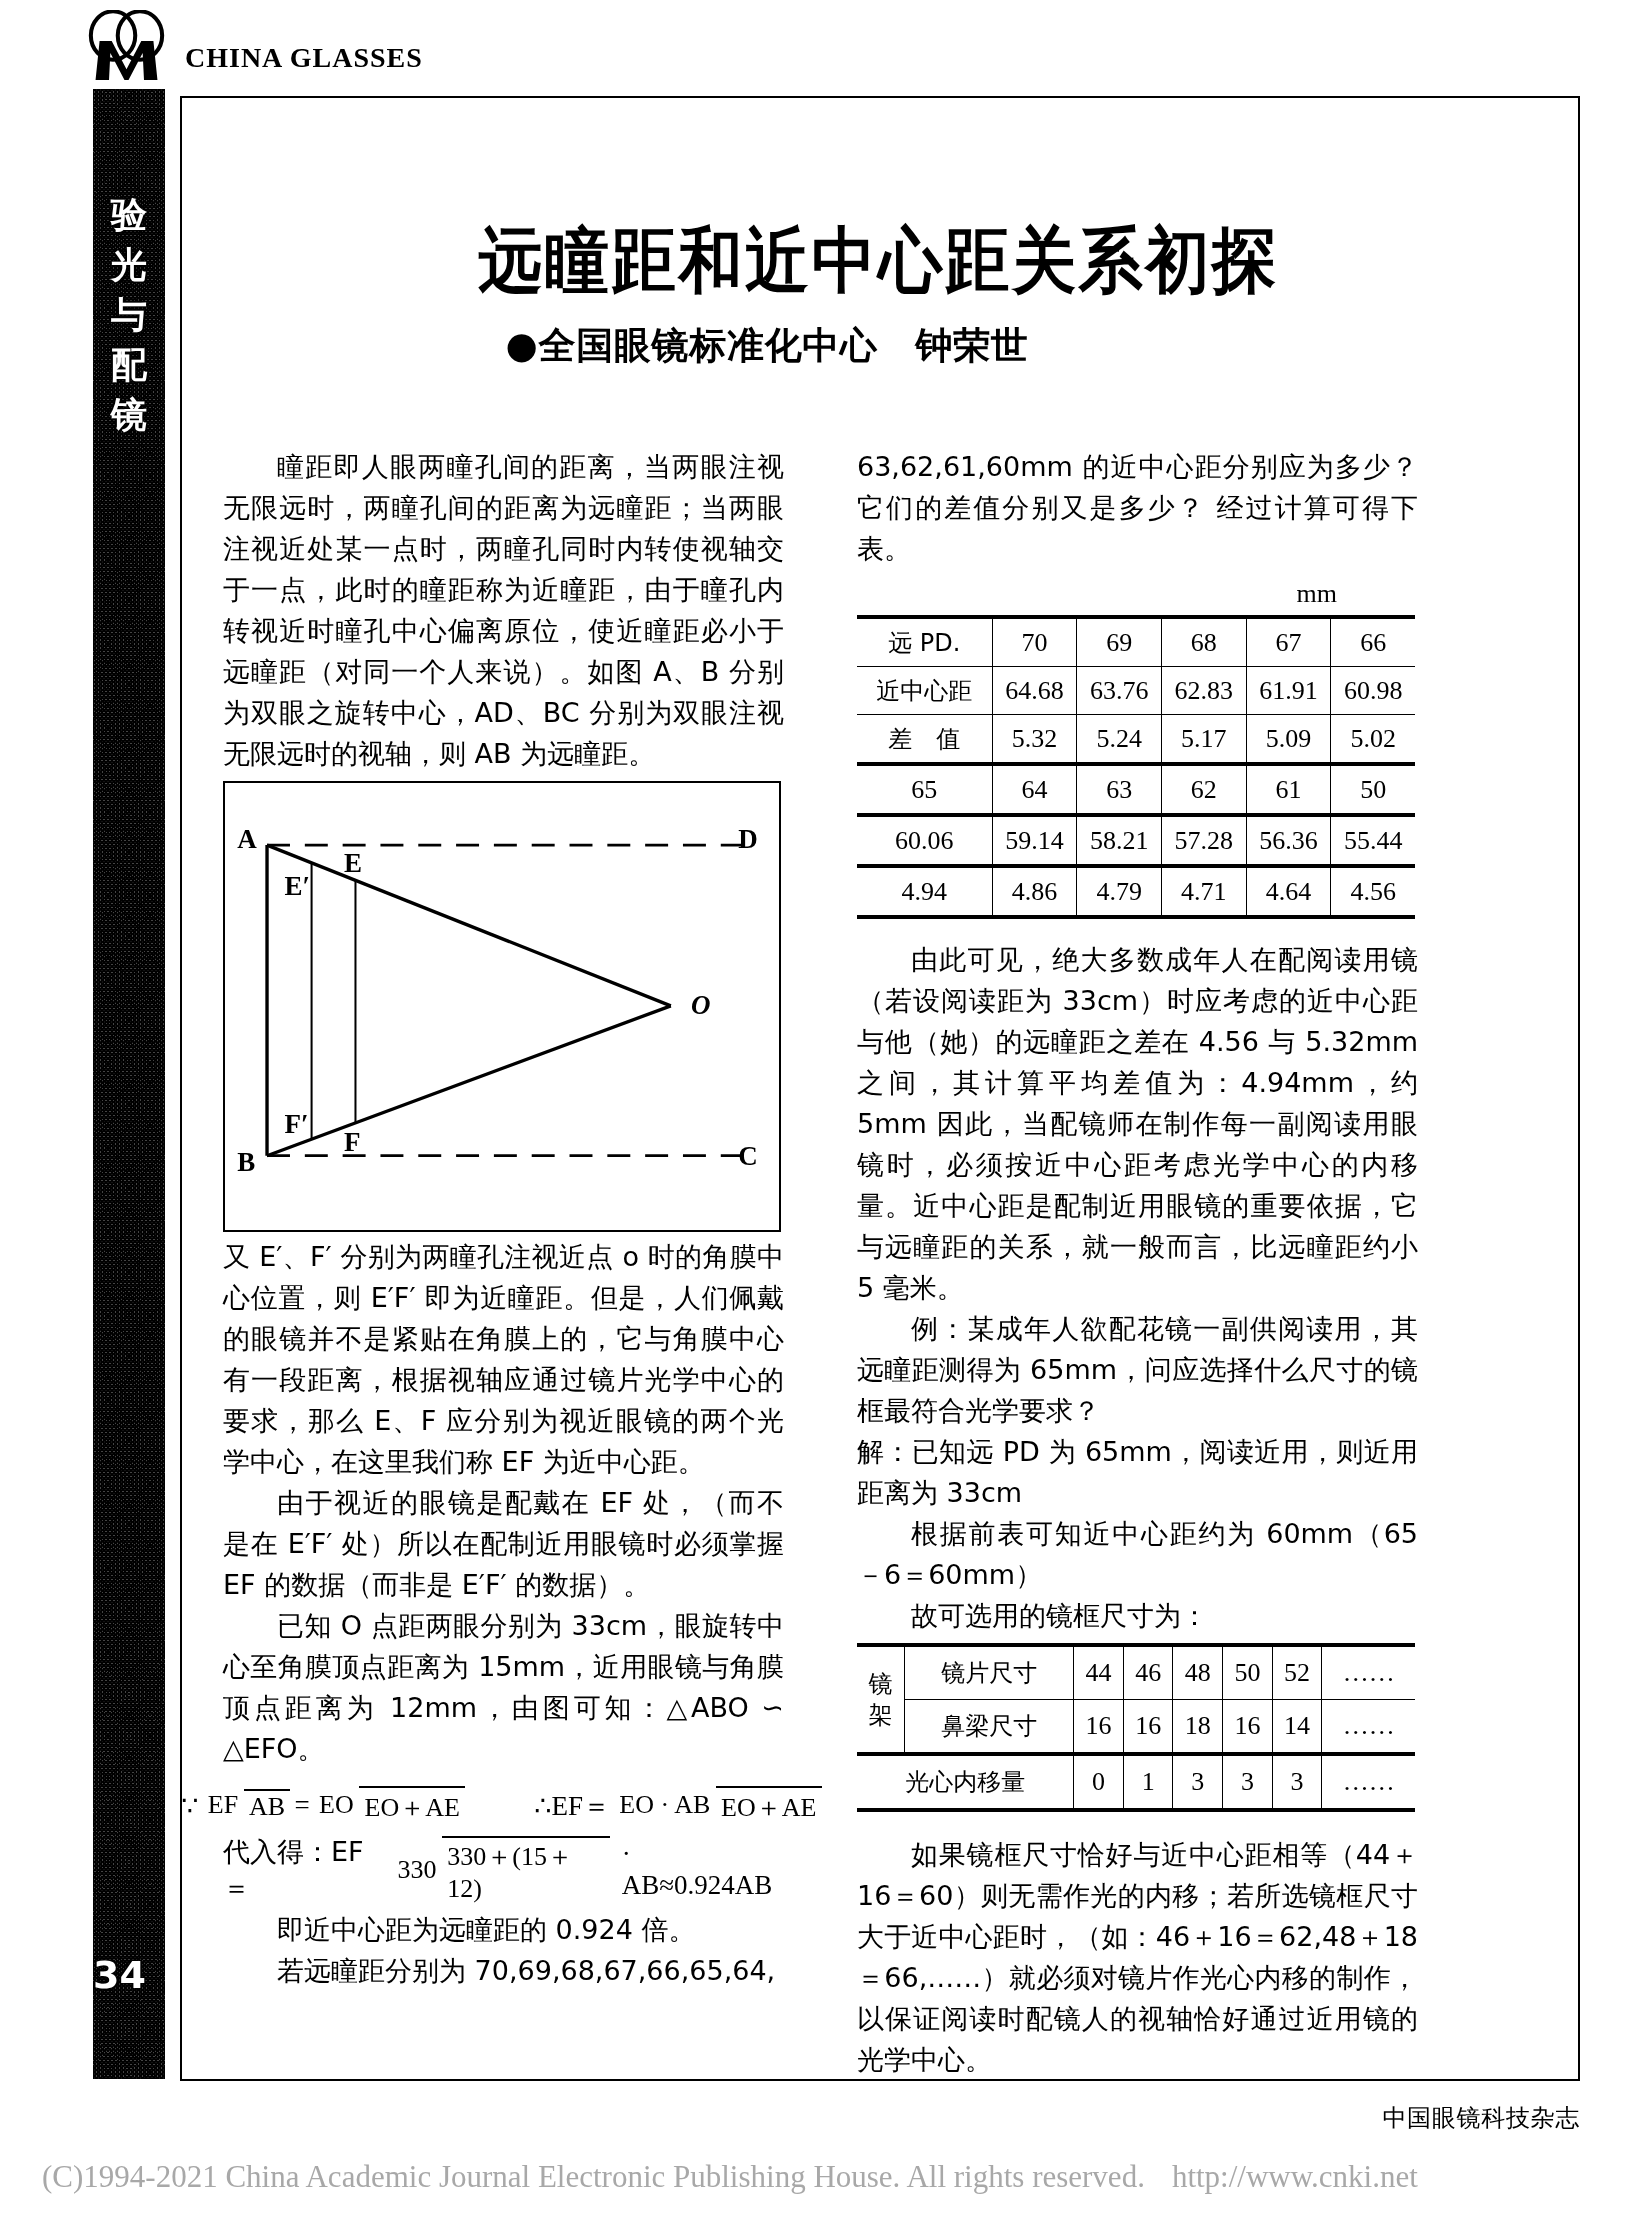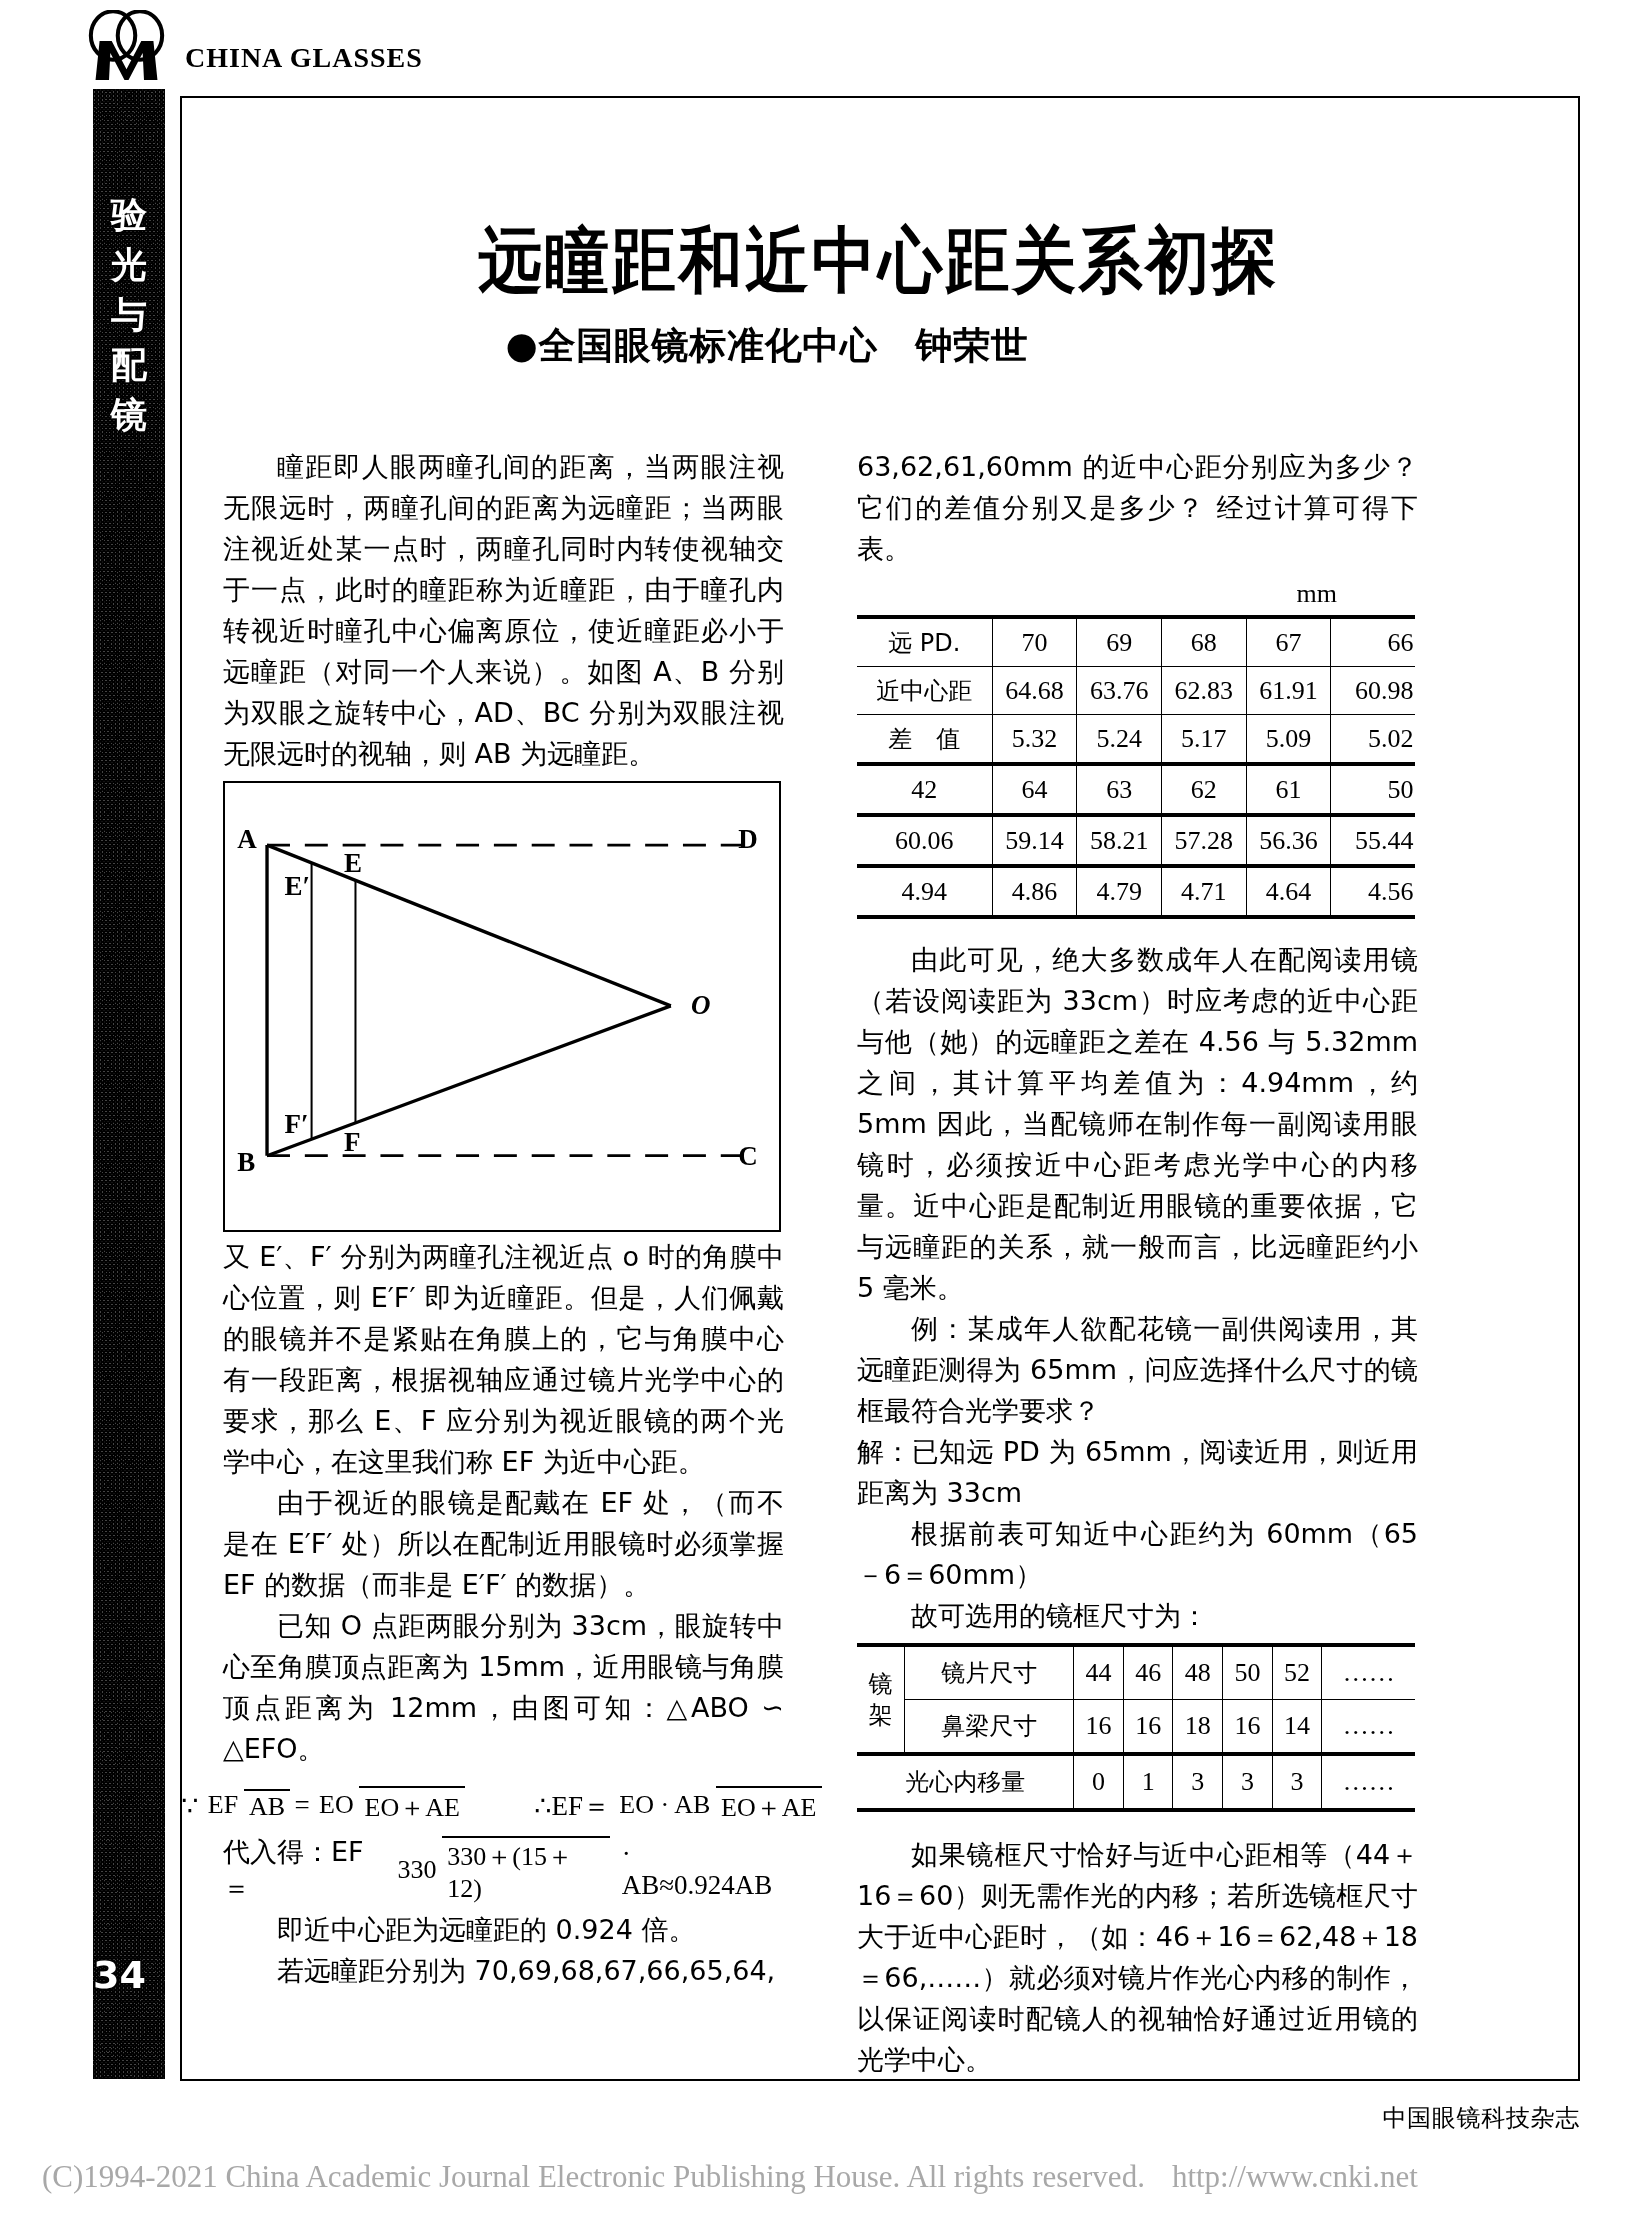--- a/index.html
+++ b/index.html
@@ -126,21 +126,21 @@
   table.data td{
     border:1.4px solid #000;text-align:center;
     font-size:26px;height:47px;padding:0 1.4px;white-space:nowrap;
   }
   table.data td.hd{
     font-family:"DejaVu Sans","Liberation Sans",sans-serif;font-size:24px;
   }
   table.data tr.thick-top td{border-top:4px solid #000;}
   table.data tr.thick-bot td{border-bottom:4px solid #000;}
   table.data td.nol{border-left:none;}
-  table.data td.nor{border-right:none;text-align:right;}
+  table.data td.nor{border-right:none;}
 
   table.frames{
     border-collapse:collapse;width:558px;margin:6.8px 0 5.4px 0;
     font-family:"Liberation Serif","DejaVu Serif",serif;
   }
   table.frames td{
     border:1.4px solid #000;text-align:center;font-size:26px;height:50px;
   }
   table.frames td.lab{
     font-family:"DejaVu Sans","Liberation Sans",sans-serif;font-size:24px;
@@ -291,21 +291,21 @@
     </tr>
     <tr>
       <td class="hd nol">差　值</td>
       <td>5.32</td>
       <td>5.24</td>
       <td>5.17</td>
       <td>5.09</td>
       <td class="nor">5.02</td>
     </tr>
     <tr class="thick-top">
-      <td class="nol">42</td>
+      <td class="nol">65</td>
       <td>64</td>
       <td>63</td>
       <td>62</td>
       <td>61</td>
       <td class="nor">50</td>
     </tr>
     <tr class="thick-top">
       <td class="nol">60.06</td>
       <td>59.14</td>
       <td>58.21</td>

